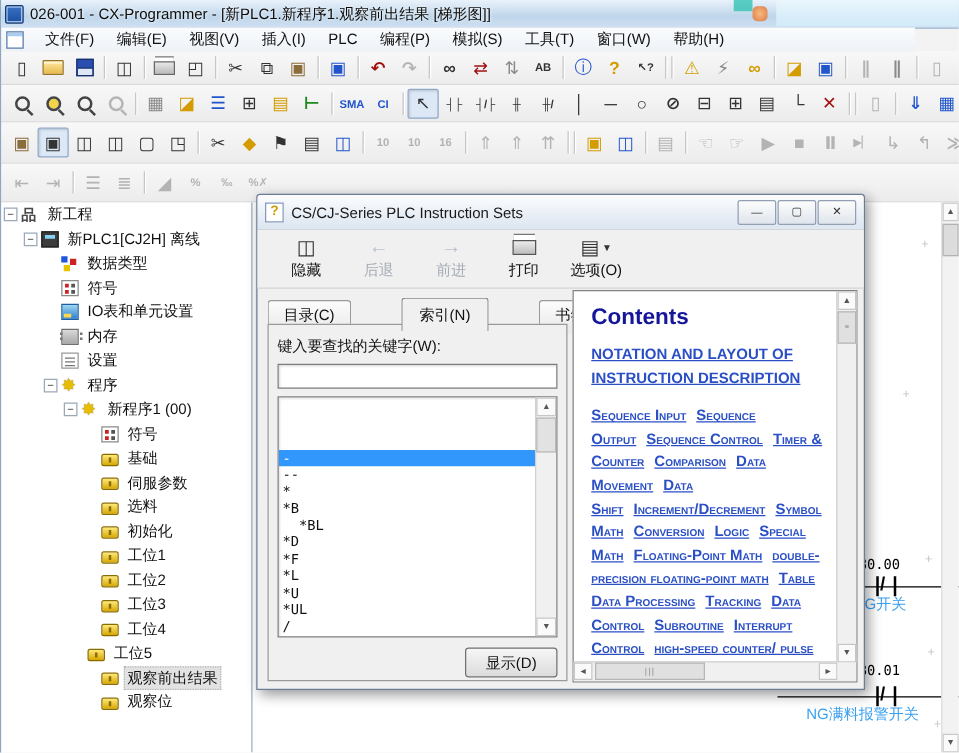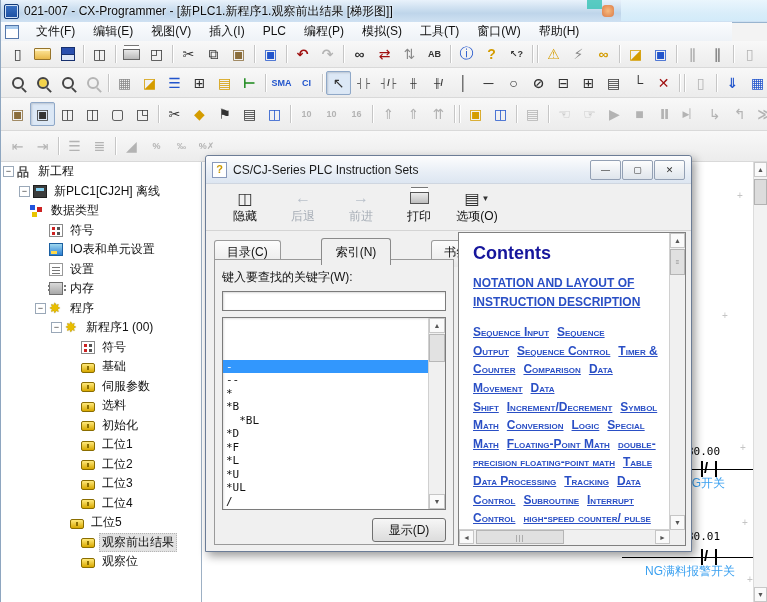--- a/index.html
+++ b/index.html
@@ -159,21 +159,21 @@
     font-size:7px;color:#888;display:flex;align-items:center;justify-content:center;letter-spacing:1px;}
   .corner{position:absolute;right:0;bottom:0;width:15px;height:15px;background:#f0f0f0;}
 </style>
 </head>
 <body>
 
 <div id="app">
 
   <div class="titlebar">
     <span class="app-icon"></span>
-    <span class="ttext">021-007 - CX-Programmer - [新PLC1.新程序1.观察前出结果 [梯形图]]</span>
+    <span class="ttext">026-001 - CX-Programmer - [新PLC1.新程序1.观察前出结果 [梯形图]]</span>
     <span class="deco-sky"></span>
     <span class="deco-teal"></span>
     <span class="deco-orange"></span>
   </div>
 
   <div class="menubar">
     <span class="mdi-icon"></span>
     <span>
       
     <span class="mi">文件(F)</span><span class="mi">编辑(E)</span><span class="mi">视图(V)</span><span class="mi">插入(I)</span><span class="mi">PLC</span><span class="mi">编程(P)</span><span class="mi">模拟(S)</span><span class="mi">工具(T)</span><span class="mi">窗口(W)</span><span class="mi">帮助(H)</span></span>
@@ -342,44 +342,44 @@
     <div class="trow" style="padding-left:2px">
       <span class="exp">−</span>
       <span class="ticon tc-proj"></span>
       <span class="tlabel">新工程</span>
       </div>
     <div class="trow" style="padding-left:18px">
       <span class="exp">−</span>
       <span class="ticon tc-plc"></span>
       <span class="tlabel">新PLC1[CJ2H] 离线</span>
       </div>
-    <div class="trow" style="padding-left:15px">
+    <div class="trow" style="padding-left:34px">
       <span class="exp none"></span>
       <span class="ticon tc-dt"></span>
       <span class="tlabel">数据类型</span>
       </div>
     <div class="trow" style="padding-left:34px">
       <span class="exp none"></span>
       <span class="ticon tc-sym"></span>
       <span class="tlabel">符号</span>
       </div>
     <div class="trow" style="padding-left:34px">
       <span class="exp none"></span>
       <span class="ticon tc-io"></span>
       <span class="tlabel">IO表和单元设置</span>
       </div>
     <div class="trow" style="padding-left:34px">
       <span class="exp none"></span>
+      <span class="ticon tc-mem"></span>
+      <span class="tlabel">内存</span>
+      </div>
+    <div class="trow" style="padding-left:34px">
+      <span class="exp none"></span>
       <span class="ticon tc-set"></span>
       <span class="tlabel">设置</span>
-      </div>
-    <div class="trow" style="padding-left:34px">
-      <span class="exp none"></span>
-      <span class="ticon tc-mem"></span>
-      <span class="tlabel">内存</span>
       </div>
     <div class="trow" style="padding-left:34px">
       <span class="exp">−</span>
       <span class="ticon tc-prg"></span>
       <span class="tlabel">程序</span>
       </div>
     <div class="trow" style="padding-left:50px">
       <span class="exp">−</span>
       <span class="ticon tc-prg"></span>
       <span class="tlabel">新程序1 (00)</span>

